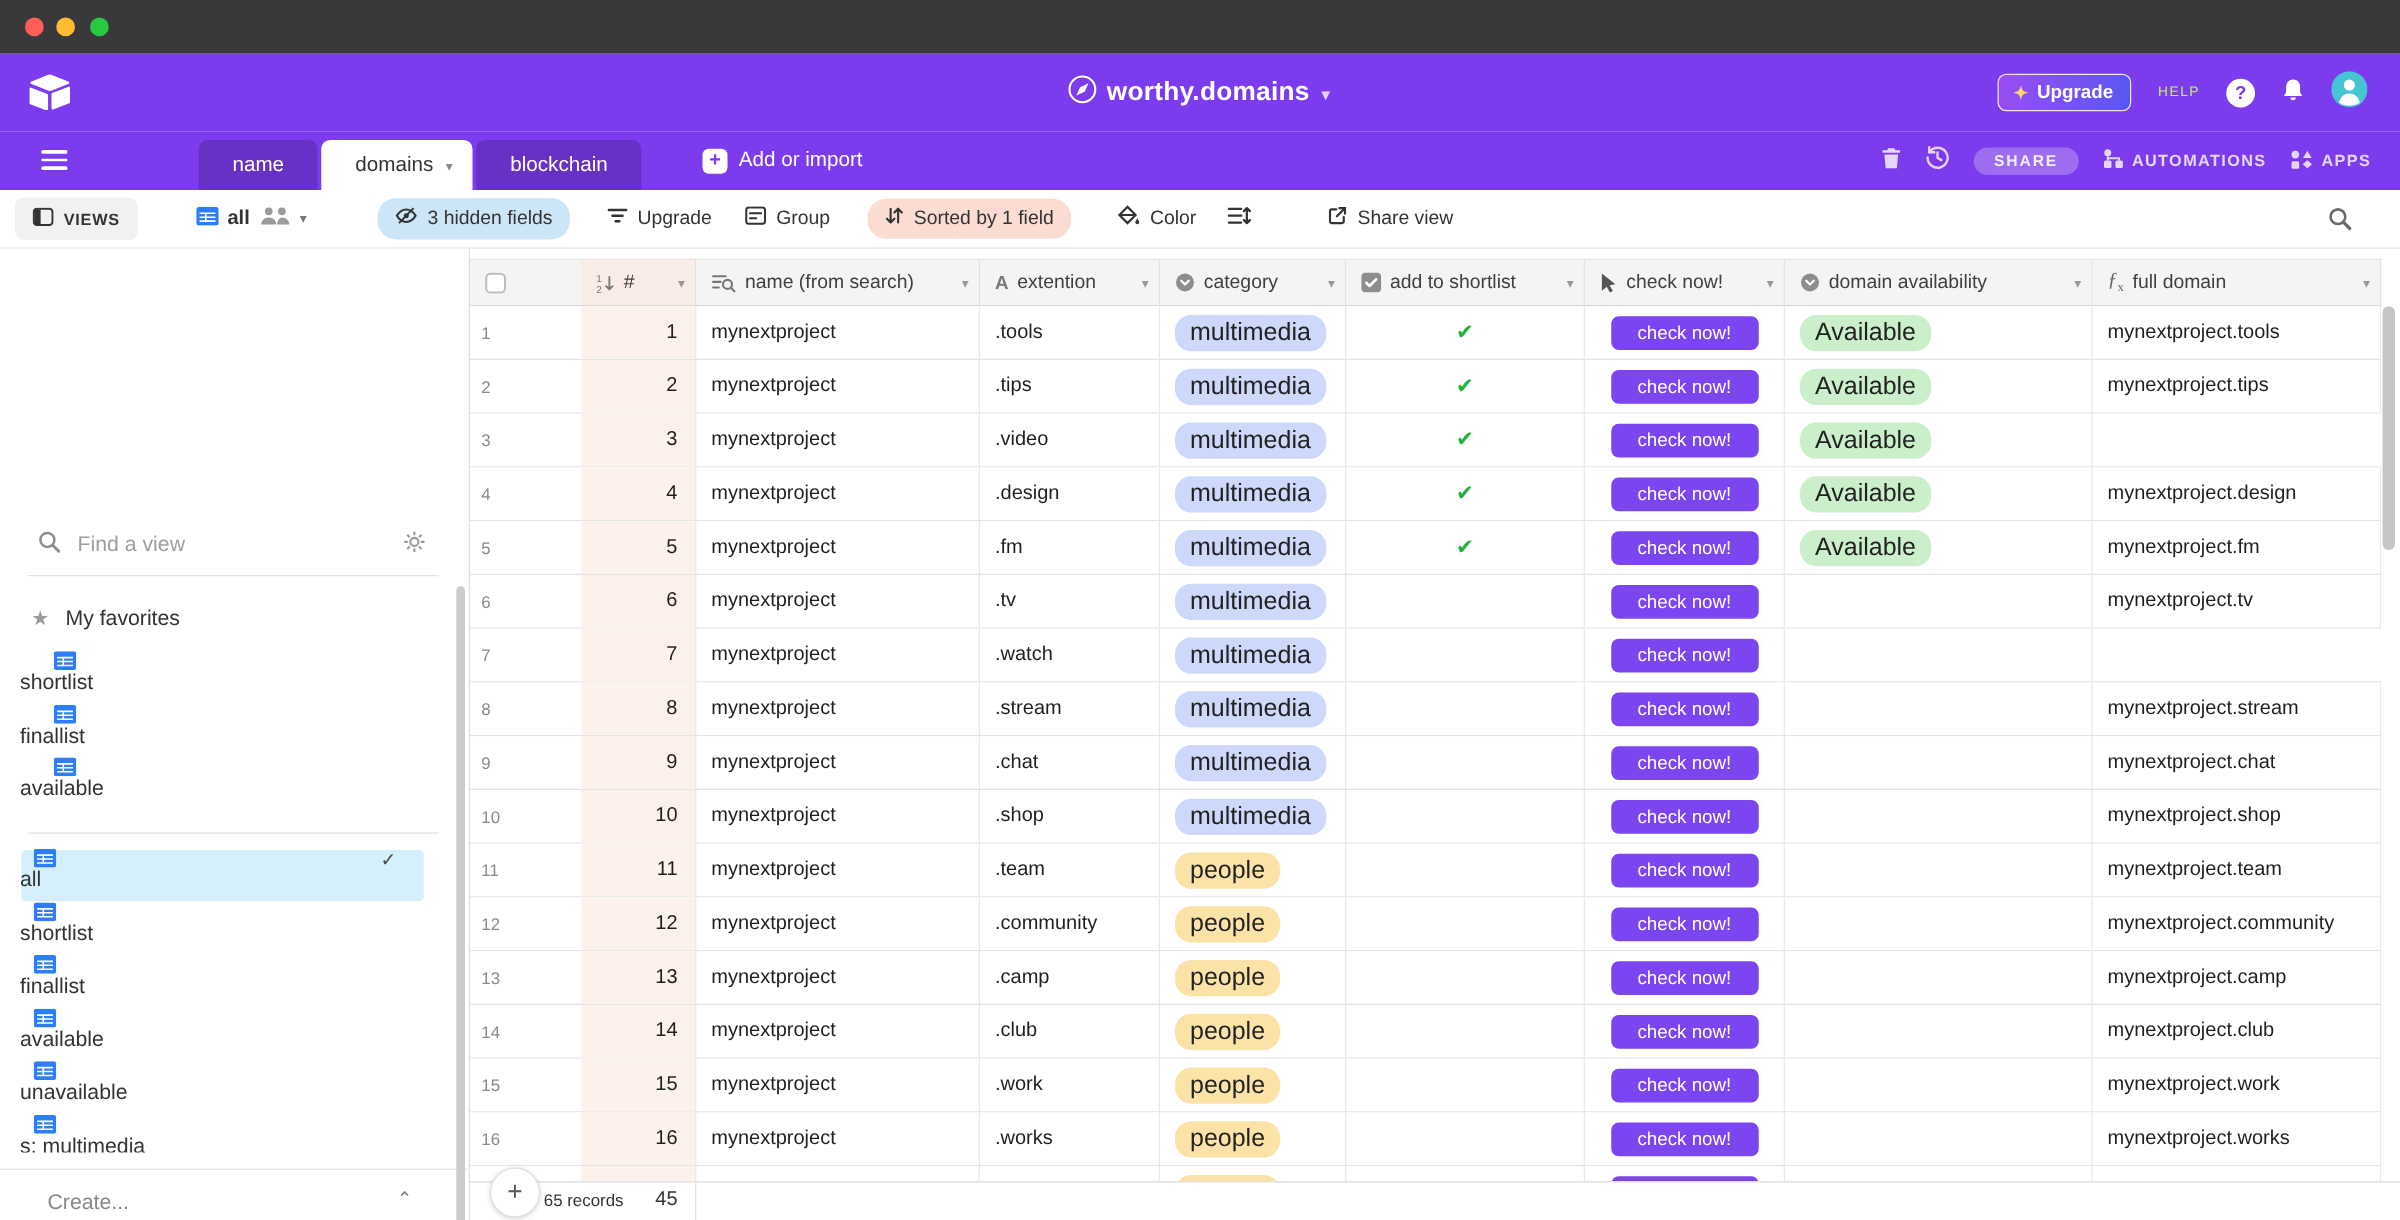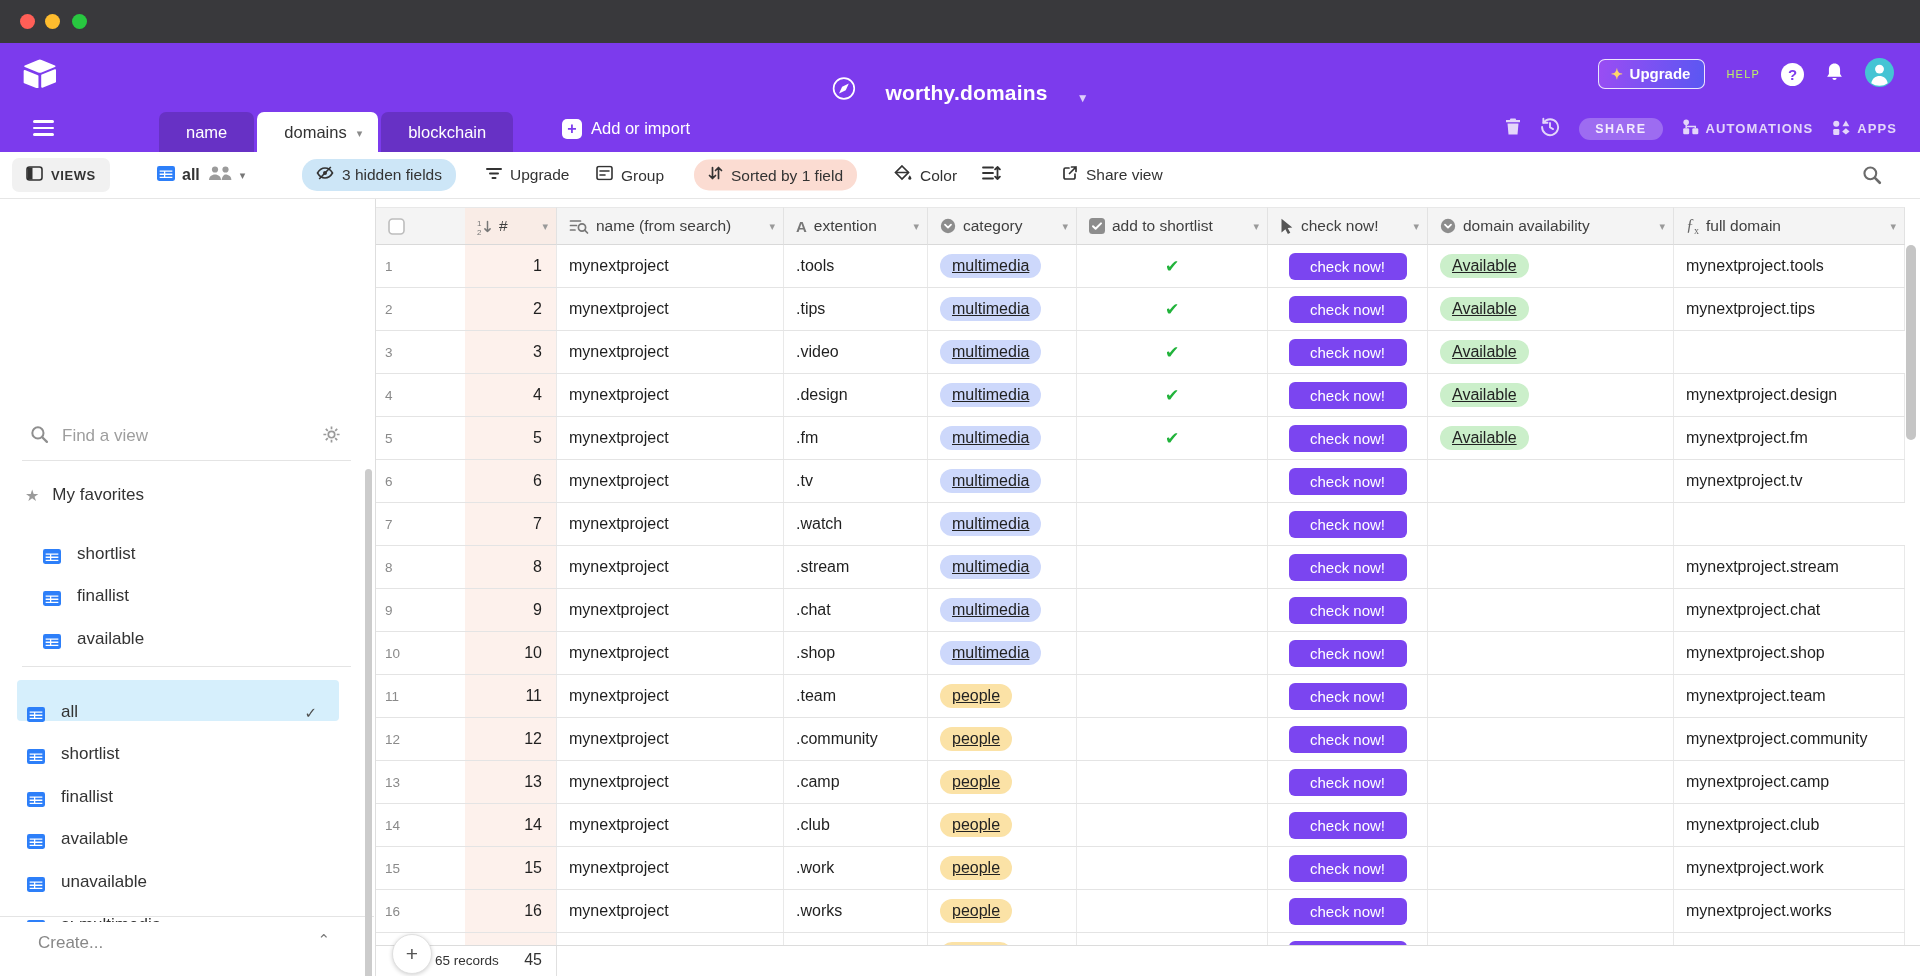--- a/index.html
+++ b/index.html
@@ -10,21 +10,21 @@
   .titlebar { position:absolute; top:0; left:0; right:0; height:43px; background:#39393c; }
   .tl-dot { position:absolute; top:14px; width:15px; height:15px; border-radius:50%; }
   .tl-red { left:20px; background:#ff5f57; }
   .tl-yellow { left:45px; background:#febc2e; }
   .tl-green { left:72px; background:#28c840; }
 
   
   .appheader { position:absolute; top:43px; left:0; right:0; height:62px; background:#7C3BED; }
   .logo { position:absolute; left:23px; top:16px; }
   .title-center { position:absolute; left:50%; top:0; height:62px; transform:translateX(-50%);
-                  display:flex; align-items:flex-end; gap:29px; color:#fff; }
+                  display:flex; align-items:center; gap:7px; color:#fff; }
   .title-center .tname { font-size:21px; font-weight:bold; letter-spacing:.2px; }
   .title-center .caret { font-size:12px; color:rgba(255,255,255,.75); margin-top:3px; }
   .header-right { position:absolute; right:26px; top:0; height:62px; display:flex; align-items:center; gap:21px; }
   .upgrade-btn { display:flex; align-items:center; gap:7px; padding:5px 14px 6px 12px; border-radius:7px;
                  background:linear-gradient(100deg,#9a4df3 0%,#5a57f2 100%); border:1.5px solid rgba(255,255,255,.85);
                  color:#fff; font-size:15px; font-weight:bold; cursor:pointer; }
   .upgrade-btn .spark { color:#ffd66b; font-size:14px; }
   .help-label { color:#bef264; font-size:11px; font-weight:normal; letter-spacing:1.2px; }
   .qcircle { width:23px; height:23px; border-radius:50%; background:#fff; color:#7C3BED; font-weight:bold;
              font-size:15px; display:flex; align-items:center; justify-content:center; }
@@ -69,29 +69,29 @@
   
   .sidebar { position:absolute; top:199px; left:0; width:376px; bottom:0; background:#fff; border-right:1px solid #dedede; }
   .find-row { position:absolute; top:219px; left:30px; right:34px; height:36px; display:flex; align-items:center; gap:13px; }
   .find-row input { border:none; outline:none; font-size:17px; color:#333; flex:1; font-family:inherit; background:transparent; }
   .find-row input::placeholder { color:#9e9e9e; }
   .side-divider { position:absolute; left:22px; right:24px; height:1px; background:#e4e4e4; }
   .fav-header { position:absolute; top:286px; left:25px; display:flex; align-items:center; gap:13px;
                 font-size:17px; color:#333; }
   .fav-header .star { color:#9a9a9a; font-size:16px; }
   .side-list { position:absolute; left:0; right:12px; }
-  .side-item { height:42.6px; display:flex; align-items:flex-end; position:relative; cursor:pointer; }
+  .side-item { height:42.6px; display:flex; align-items:flex-start; position:relative; cursor:pointer;flex-direction:column; }
   .side-item .icon { margin-left:27px; display:flex; }
   .side-item.fav .icon { margin-left:43px; }
   .side-item .lbl { margin-left:16px; font-size:17px; color:#333; }
   .side-item .selbg { position:absolute; left:17px; right:24px; top:1px; bottom:1px; background:#d6effc; border-radius:4px; z-index:0; }
   .side-item > * { position:relative; z-index:1; }
   .side-item .selcheck { position:absolute; right:46px; color:#4d4d4d; font-weight:bold; font-size:15px; }
   #view-list { top:480px; bottom:54px; overflow:hidden; }
-  .create-bar { position:absolute; left:0; right:1px; bottom:0; height:60px; background:#fff; border-top:1px solid #e4e4e4; }
+  .create-bar { position:absolute; left:0; right:1px; bottom:0; height:41px; background:#fff; border-top:1px solid #e4e4e4; }
   .create-bar .clabel { position:absolute; left:38px; top:16px; font-size:17px; color:#888; cursor:pointer; }
   .create-bar .chev { position:absolute; right:44px; top:14px; color:#777; font-size:15px; cursor:pointer; }
   .side-scrollbar { position:absolute; right:3px; top:270px; width:7px; height:648px; background:#cccccc; border-radius:4px; }
 
   
   .tgrid { display:grid; grid-template-columns:89px 92px 227px 144px 149px 191px 160px 246px 231px; }
   .thead { position:absolute; left:376px; top:207px; height:38px; }
   .th { background:#f4f4f4; border-right:1px solid #e2e2e2; border-bottom:1px solid #d9d9d9; border-top:1px solid #e8e8e8;
         display:flex; align-items:center; padding:0 8px 0 12px; gap:7px; font-size:15.5px; color:#3f3f3f; cursor:pointer; }
   .th:first-child { border-right:none; }
@@ -99,21 +99,21 @@
   .th .hcaret { margin-left:auto; color:#999; font-size:11px; }
   .th .aicon { color:#777; font-size:15px; font-weight:bold; }
   .th .fx { color:#666; font-size:16px; font-style:italic; font-family:"Liberation Serif","DejaVu Serif",serif; }
   .th .fx sub { font-size:10px; font-style:normal; }
   .tbody { position:absolute; left:376px; top:245px; width:1529px; height:700px; overflow:hidden; }
   .trow { height:43px; border-bottom:1px solid #e4e4e4; background:#fff; }
   .td { display:flex; align-items:center; border-right:1px solid #e9e9e9; padding:0 12px; font-size:16px; color:#1f1f1f;
         overflow:hidden; white-space:nowrap; }
   .td.rownum { border-right:none; color:#8a8a8a; font-size:13.5px; padding-left:9px; }
   .td.num { background:#fdf1ec; justify-content:flex-end; padding-right:14px; }
-  .pill { display:inline-block; padding:3px 12px; border-radius:13px; font-size:16px; color:#222;text-decoration:underline; }
+  .pill { display:inline-block; padding:3px 12px; border-radius:13px; font-size:20px; color:#222; }
   .td.center { justify-content:center; }
   .checkmark { color:#21B33B; font-size:17px; }
   .cn-btn { background:#7B45F0; color:#fff; border:none; border-radius:6px; font-size:15px; padding:5px 0;
             width:118px; text-align:center; cursor:pointer; font-family:inherit; }
 
   
   .bottombar { position:absolute; left:376px; right:0; top:945px; height:31px; background:#fff; border-top:1px solid #dcdcdc; z-index:5; }
   .bottombar .records { position:absolute; left:59px; top:7px; font-size:13.5px; color:#333; }
   .bottombar .sumcell { position:absolute; left:89px; width:92px; height:100%; border-right:1px solid #e0e0e0;
                         text-align:right; padding:5px 14px 0 0; font-size:16px; color:#333; }

